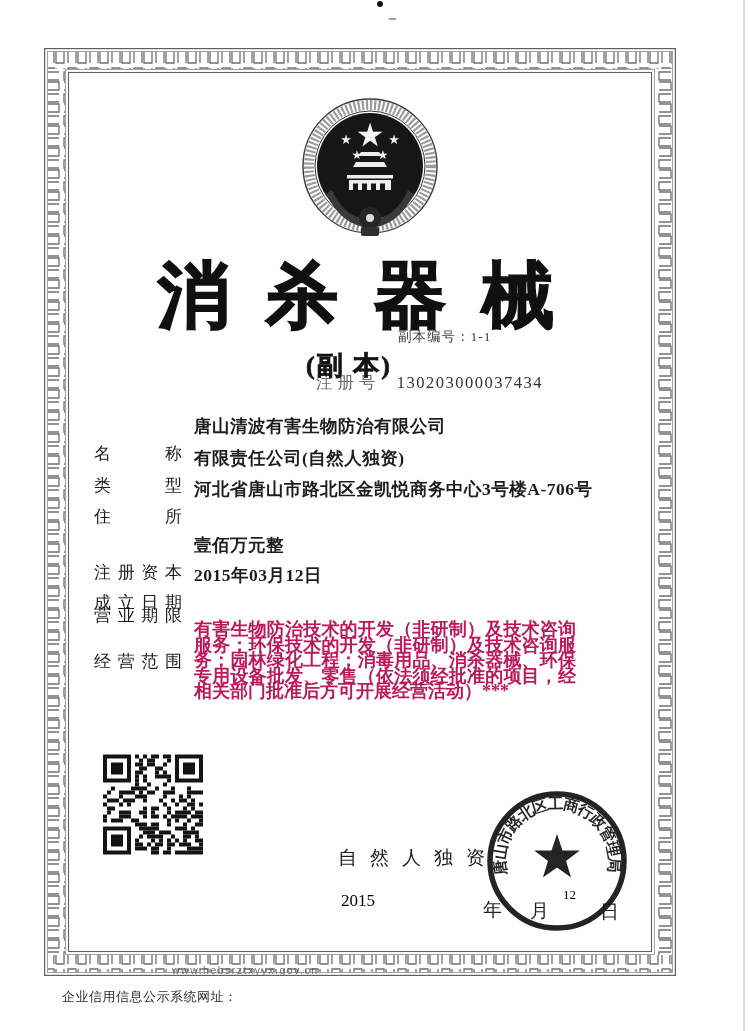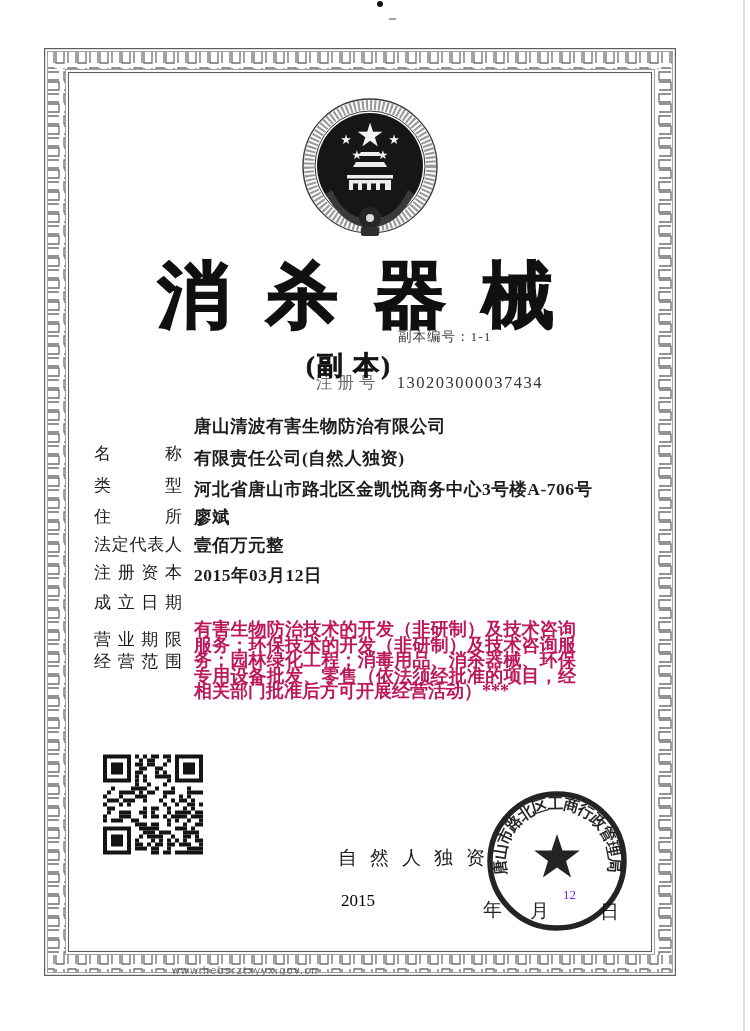--- a/index.html
+++ b/index.html
@@ -28,21 +28,21 @@
        letter-spacing:0.5px;font-weight:bold;}
   .val.para{white-space:normal;width:382px;font-size:18px;line-height:15.5px;color:#be185d;
             text-align:justify;letter-spacing:0;}
   
   .qr{left:103px;top:753px;width:100px;height:103px;z-index:2;}
   
   .registrar{left:338px;top:845px;font-size:19px;letter-spacing:13px;color:#1d1d1d;z-index:4;}
   .d-year{left:341px;top:891px;font-size:17px;z-index:4;color:#000000;}
   .d-yu{left:483px;top:897px;font-size:19px;z-index:4;color:#222;}
   .d-mu{left:530px;top:898px;font-size:19px;z-index:4;color:#222;}
-  .d-day{left:563px;top:887px;font-size:13px;z-index:4;color:#6d28d9;}
+  .d-day{left:563px;top:887px;font-size:13px;z-index:4;color:#000000;}
   .d-du{left:600px;top:899px;font-size:19px;z-index:4;color:#222;}
   
   .seal{left:477px;top:781px;width:160px;height:160px;z-index:6;opacity:0.93;}
   
   .footer-left{left:62px;top:988px;font-size:13px;letter-spacing:0.5px;color:#2e2e2e;z-index:2;}
   .footer-right{left:441px;top:984px;font-size:13px;letter-spacing:0.5px;color:#2e2e2e;z-index:2;}
   .hand-url{left:172px;top:964px;font-size:10.5px;color:#5a5a5a;letter-spacing:1.5px;z-index:7;
             font-family:"Liberation Sans",sans-serif;opacity:0.85;}
   
   .speck-dot{left:377px;top:1px;width:6px;height:6px;border-radius:50%;background:#111;z-index:8;}
@@ -112,33 +112,29 @@
     <span class="val">唐山清波有害生物防治有限公司</span>
   </div>
   <div class="abs row" style="top:446px">
     <span class="lbl">类型</span>
     <span class="val">有限责任公司(自然人独资)</span>
   </div>
   <div class="abs row" style="top:477px">
     <span class="lbl">住所</span>
     <span class="val">河北省唐山市路北区金凯悦商务中心3号楼A-706号</span>
   </div>
-  <div class="abs row" style="top:505px">
-    <span class="lbl">法定代表人</span>
-    <span class="val">廖斌</span>
-  </div>
   <div class="abs row" style="top:533px">
     <span class="lbl">注册资本</span>
     <span class="val">壹佰万元整</span>
   </div>
   <div class="abs row" style="top:563px">
     <span class="lbl">成立日期</span>
     <span class="val">2015年03月12日</span>
   </div>
-  <div class="abs row" style="top:600px">
+  <div class="abs row" style="top:576px">
     <span class="lbl">营业期限</span>
     <span class="val"></span>
   </div>
   <div class="abs row" style="top:622px">
     <span class="lbl">经营范围</span>
     <span class="val para">有害生物防治技术的开发（非研制）及技术咨询服务；环保技术的开发（非研制）及技术咨询服务；园林绿化工程；消毒用品、消杀器械、环保专用设备批发、零售（依法须经批准的项目，经相关部门批准后方可开展经营活动）***</span>
   </div>
 
   <div class="abs qr">
     <svg width="100" height="103" viewBox="0 0 100 100" fill="#141414">
@@ -377,19 +373,20 @@
         <path id="sealArc" d="M -50.2,13.4 A 52,52 0 1 1 50.2,13.4" fill="none"></path>
       </defs>
       <circle cx="0" cy="0" r="67" fill="none" stroke="#141414" stroke-width="5.5"></circle>
       <polygon transform="translate(0,-3)" fill="#141414" points="0,-24 5.5,-7.6 22.8,-7.4 9,2.9 14.1,19.4 0,9.4 -14.1,19.4 -9,2.9 -22.8,-7.4 -5.5,-7.6"></polygon>
       <text font-size="15.5" font-weight="bold" fill="#141414" font-family="Liberation Serif, serif">
         <textPath href="#sealArc" startOffset="0" textLength="188" lengthAdjust="spacing">唐山市路北区工商行政管理局</textPath>
       </text>
     </svg>
   </div>
 
+  <div class="abs footer-left">企业信用信息公示系统网址：</div>
   <div class="abs hand-url">www.hebsrztxyyx.gov.cn</div>
 
   <div class="abs speck-dot"></div>
   <div class="abs speck-dash"></div>
   <div class="abs edge-line"></div>
 
 </div>
 
 </body></html>

